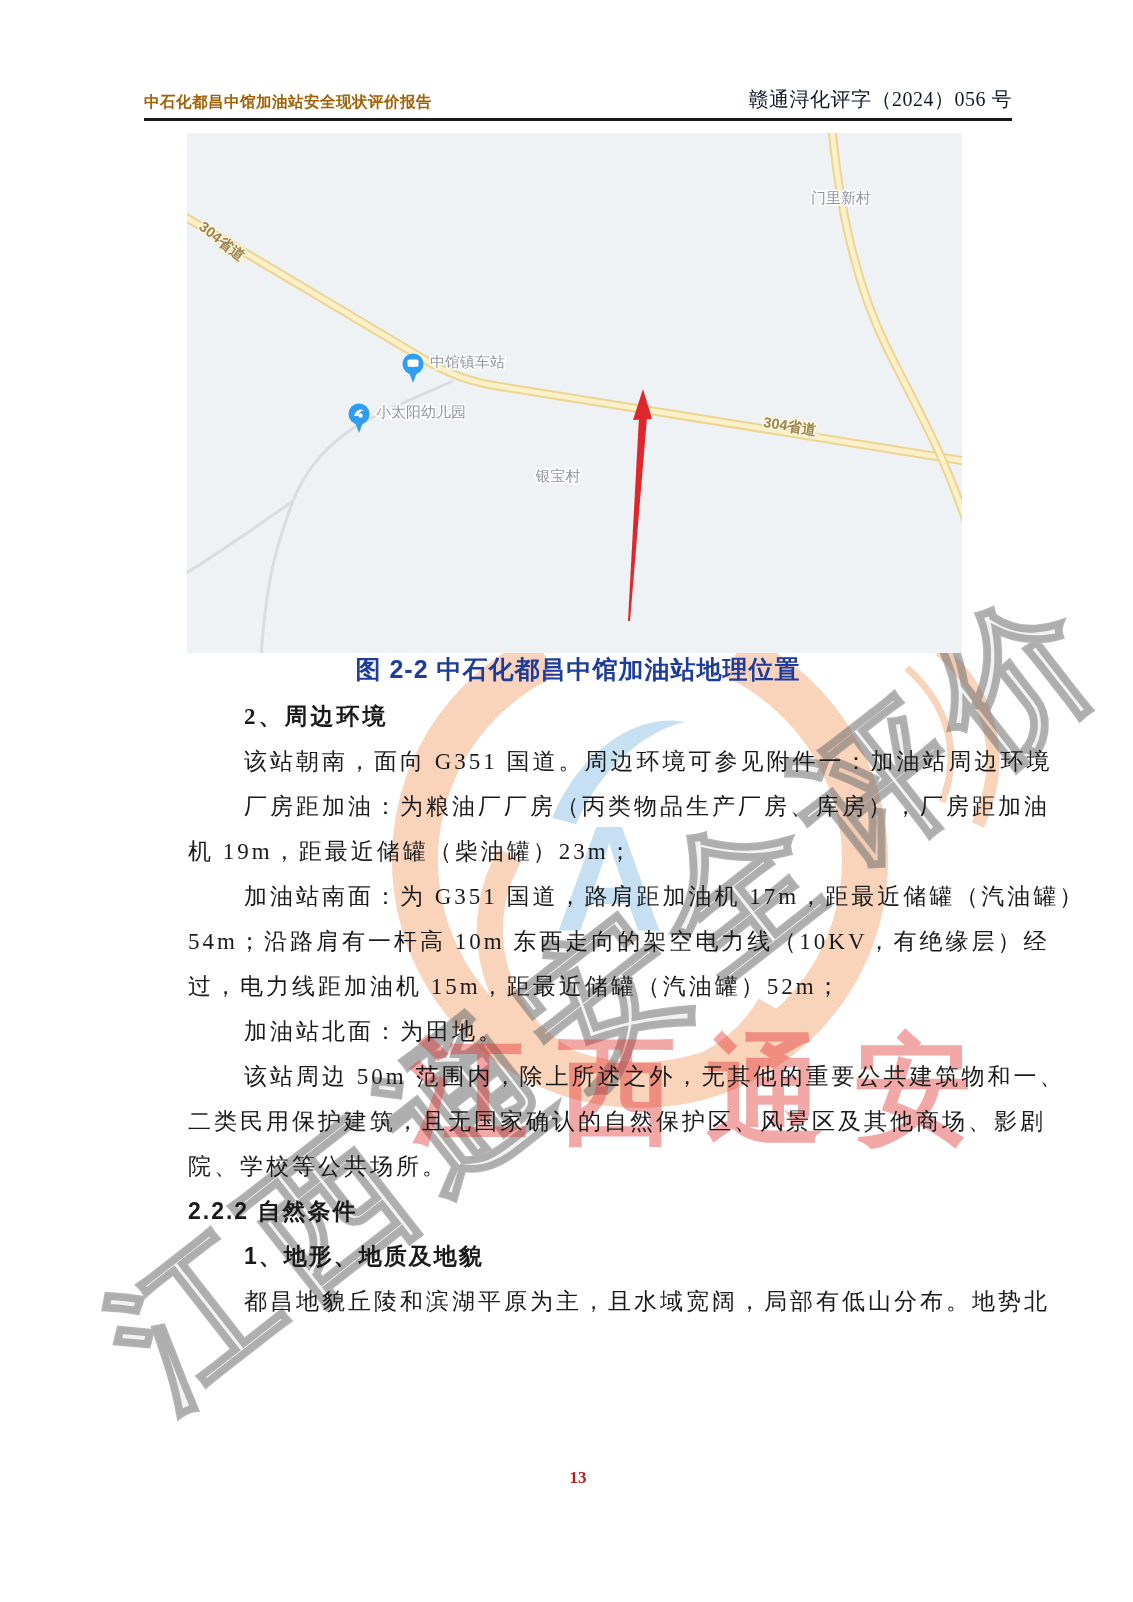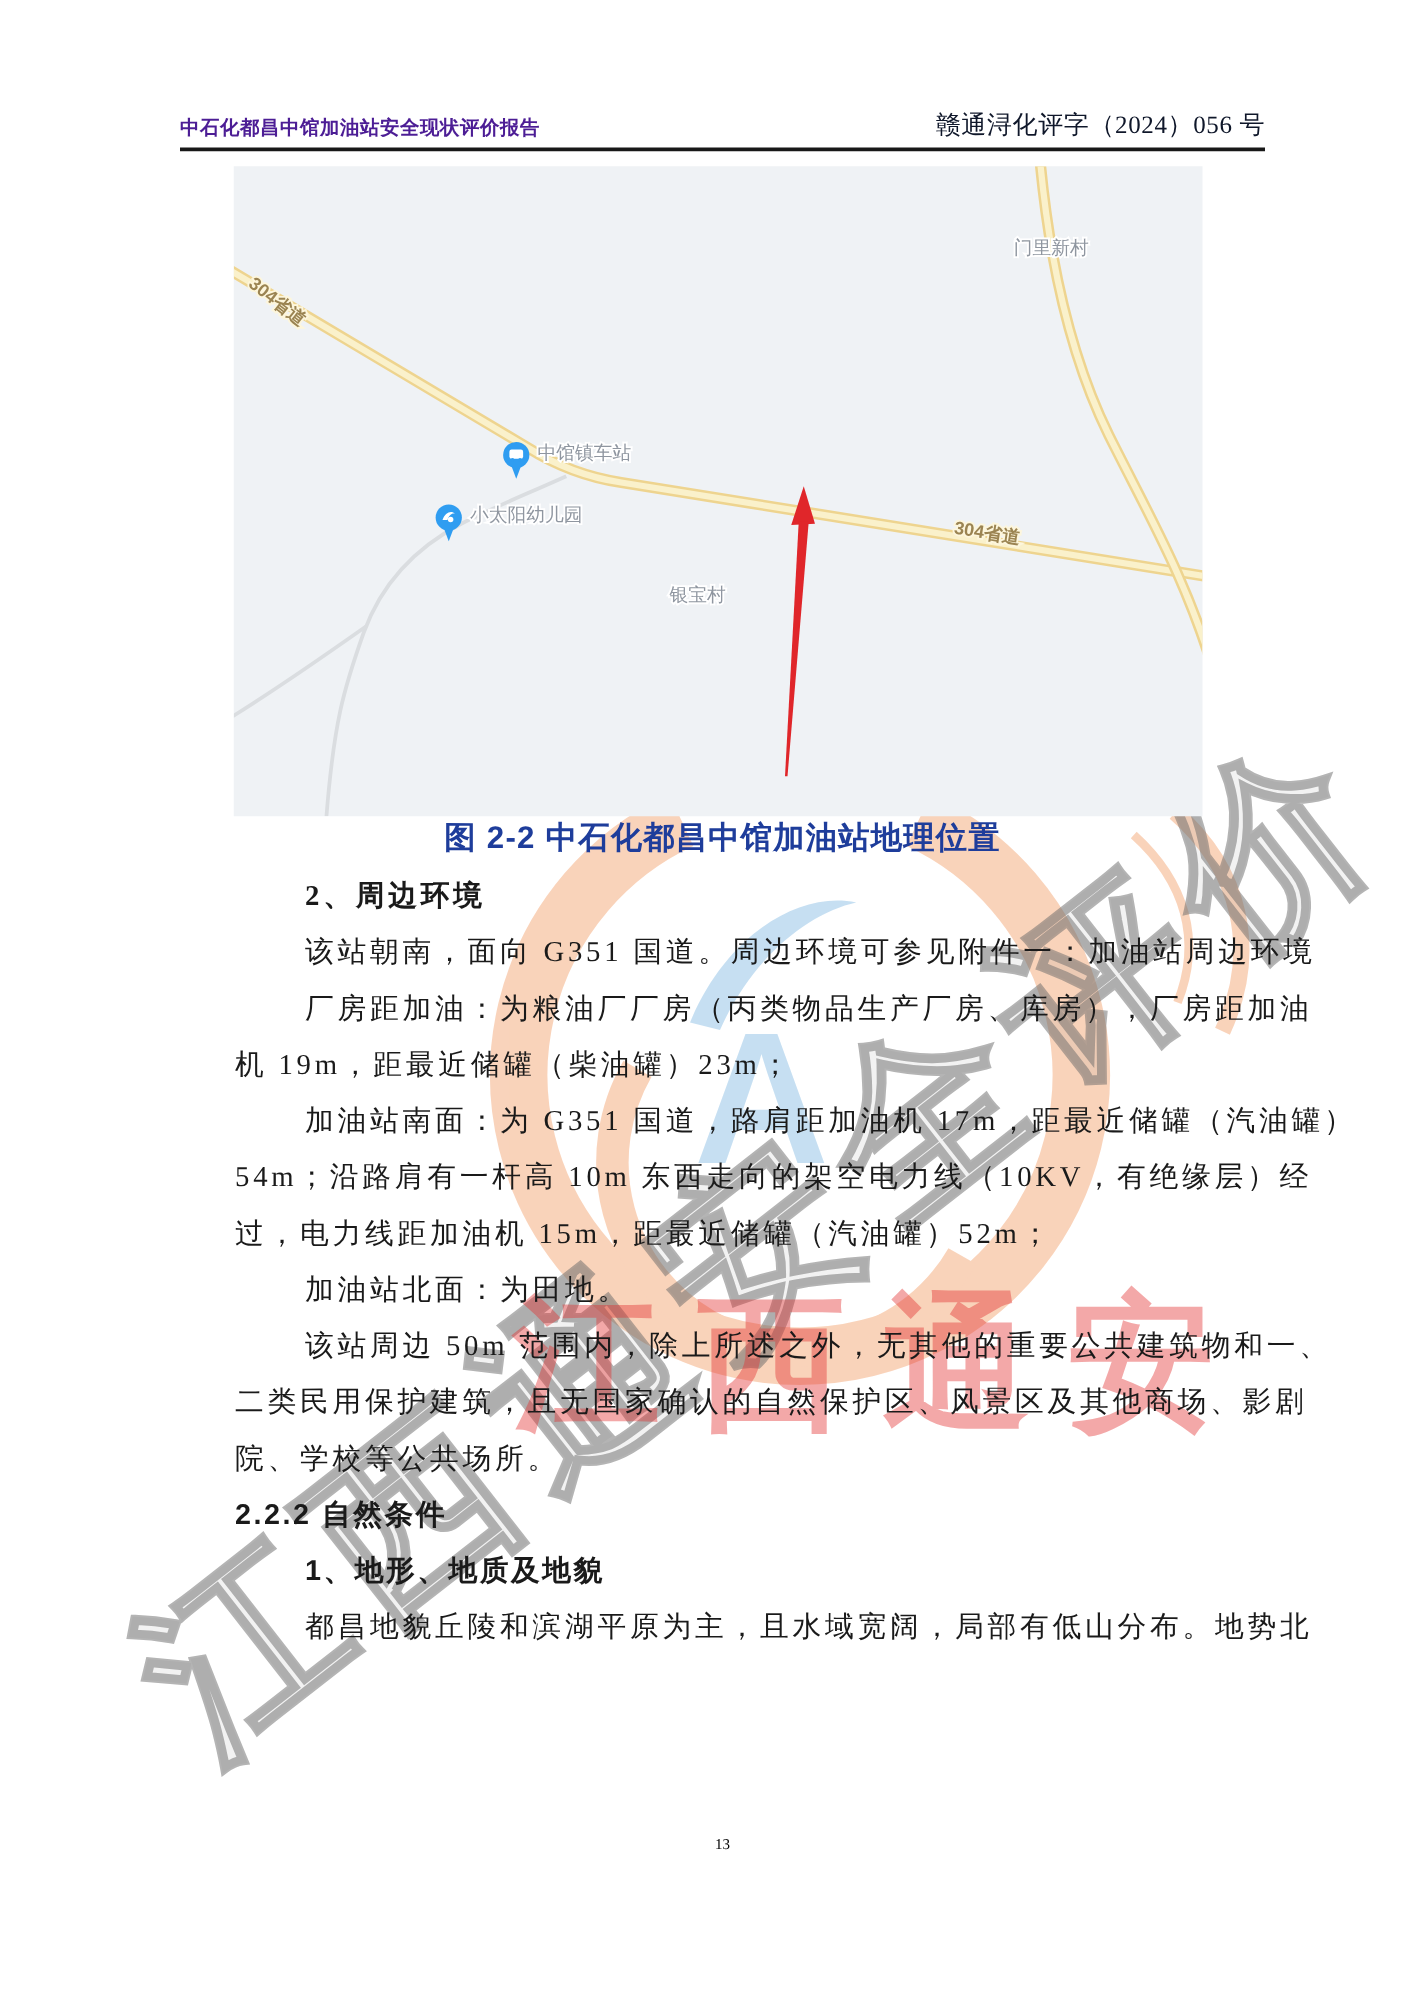--- a/index.html
+++ b/index.html
@@ -4,21 +4,21 @@
 <style>
   html,body{margin:0;padding:0;}
   body{
     width:1133px;height:1602px;position:relative;background:#ffffff;overflow:hidden;
     font-family:"Liberation Serif",serif;color:#1a1a1a;
   }
   
   .hdr{position:absolute;left:144px;top:86px;width:868px;height:32px;
        border-bottom:3px solid #181818;}
   .hdr-left{position:absolute;left:0;bottom:5px;font-family:Liberation Mono, monospace;
-            font-weight:600;font-size:15.5px;letter-spacing:.5px;color:#4c1d95;}
+            font-weight:600;font-size:15.5px;letter-spacing:.5px;color:#a16207;}
   .hdr-right{position:absolute;right:0;bottom:5px;font-size:20px;color:#0f172a;letter-spacing:.5px;}
   
   .map{position:absolute;left:187px;top:133px;width:775px;height:520px;background:#eff2f5;
        z-index:3;overflow:hidden;}
   .map svg{display:block;}
   .map-label{font-family:"Liberation Sans",sans-serif;font-size:15px;fill:#8f96a0;
              paint-order:stroke;stroke:#ffffff;stroke-width:3px;}
   .road-label{font-family:"Liberation Sans",sans-serif;font-size:14.5px;font-weight:600;fill:#9b8452;
               paint-order:stroke;stroke:#fdf6dc;stroke-width:3px;}
   
@@ -36,21 +36,21 @@
   .wm-emblem{left:380px;top:600px;z-index:1;}
   .wm-gray{left:70px;top:1285px;z-index:1;transform:rotate(-38deg);transform-origin:0 0;
            font-family:"Liberation Sans",sans-serif;font-weight:bold;font-size:155px;
            letter-spacing:18px;white-space:nowrap;
            color:rgba(130,130,130,0.10);-webkit-text-stroke:3px rgba(105,105,105,0.5);}
   .wm-red{left:410px;top:1012px;z-index:1;font-family:"Liberation Sans",sans-serif;
           font-weight:bold;font-size:118px;letter-spacing:30px;white-space:nowrap;
           color:rgba(226,48,48,0.42);}
   
   .footer{position:absolute;left:144px;top:1468px;width:868px;text-align:center;
-          font-size:12px;color:#000000;z-index:2;}
+          font-size:17px;color:#b91c1c;z-index:2;font-weight:bold;}
 </style>
 </head>
 <body>
 
 <div class="wm wm-emblem">
   <svg width="660" height="560" viewBox="0 0 660 560">
     <g stroke="#f4a878" fill="none" opacity="0.5">
       <path d="M 355,56 A 225 225 0 1 1 165,56" stroke-width="46"></path>
       <path d="M 390,405 A 150 150 0 0 1 130,255" stroke-width="26"></path>
       <path d="M 560,50 C 612,95 628,160 598,225" stroke-width="13"></path>

